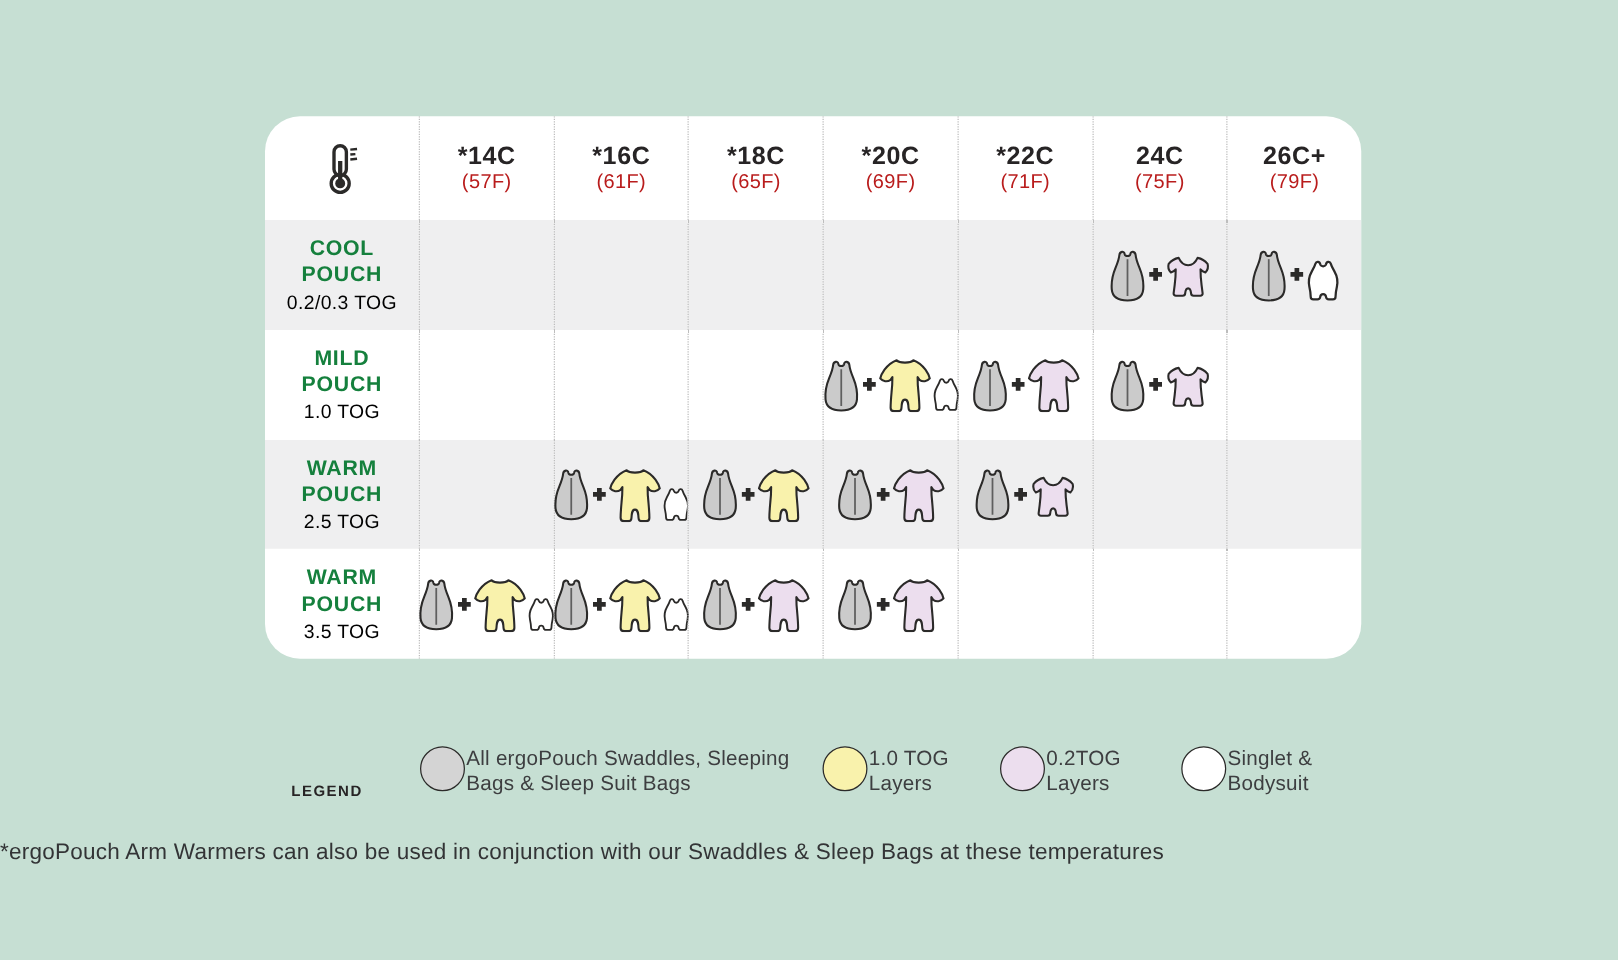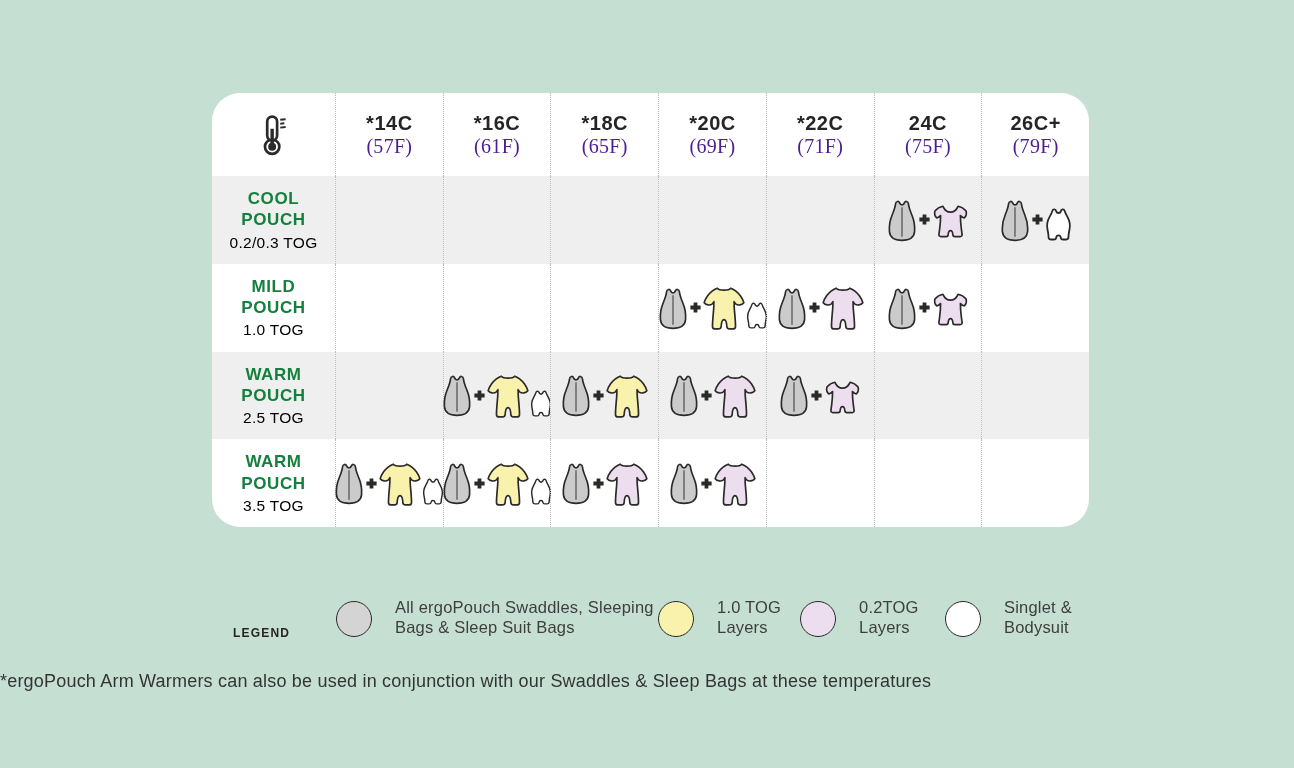--- a/index.html
+++ b/index.html
@@ -19,40 +19,40 @@
     display:grid;width:100%;height:100%;
     grid-template-columns:123px repeat(7,1fr);
     grid-template-rows:83px repeat(4,1fr);
   }
   .cell{display:flex;align-items:center;justify-content:center;min-width:0;}
   .sep{border-left:1px dotted #bdbdbd;}
   .gray{background:#efeff0;}
 
   .head{flex-direction:column;gap:1px;}
   .temp{font-size:20px;font-weight:bold;color:#272425;letter-spacing:.5px;line-height:1.1;}
-  .fahr{font-size:20px;color:#4c1d95;letter-spacing:.3px;font-family:Liberation Serif, serif;}
+  .fahr{font-size:16px;color:#b91c1c;letter-spacing:.3px;}
 
   .label{flex-direction:column;}
   .row-name{font-size:17px;font-weight:bold;color:#15803d;text-align:center;width:92px;line-height:1.25;letter-spacing:.6px;}
   .row-tog{font-size:15.5px;color:#000000;margin-top:3px;letter-spacing:.3px;white-space:nowrap;}
 
   
   .cell-icons{gap:1px;}
   .icon{display:block;flex:none;}
   .icon-thermo{width:27px;height:44px;}
   .icon-bag{width:30px;height:48px;}
   .icon-plus{width:11px;height:11px;margin:0 1px;}
   .icon-suit{width:42px;height:45px;}
   .icon-romper{width:37px;height:34px;margin-top:3px;}
   .icon-singlet{width:27px;height:34px;margin-top:10px;}
   .cell-icons .icon-singlet:nth-child(4){width:22px;height:28px;margin-top:17px;}
 
   
   .legend-title{position:absolute;left:233px;top:607px;font-size:12px;font-weight:bold;letter-spacing:1.2px;color:#272425;margin-top:19px;}
-  .legend-item{position:absolute;display:flex;align-items:flex-end;gap:23px;height:40px;top:597px;}
+  .legend-item{position:absolute;display:flex;align-items:flex-start;gap:1px;height:40px;top:597px;}
   .swatch{width:36px;height:36px;border-radius:50%;border:1.5px solid #2b2a29;box-sizing:border-box;flex:none;background:#fff;}
   .legend-label{font-size:16.5px;color:#3d3e40;line-height:1.22;letter-spacing:.2px;}
   .li-0{left:336px;} .li-0 .legend-label{width:262px;}
   .li-1{left:658px;} .li-1 .legend-label{width:110px;}
   .li-2{left:800px;} .li-2 .legend-label{width:110px;}
   .li-3{left:945px;} .li-3 .legend-label{width:120px;}
 
   .footnote{position:absolute;left:0;width:100%;top:671px;font-size:18px;color:#333436;letter-spacing:.2px;}
 
   .symdefs{position:absolute;width:0;height:0;overflow:hidden;}

